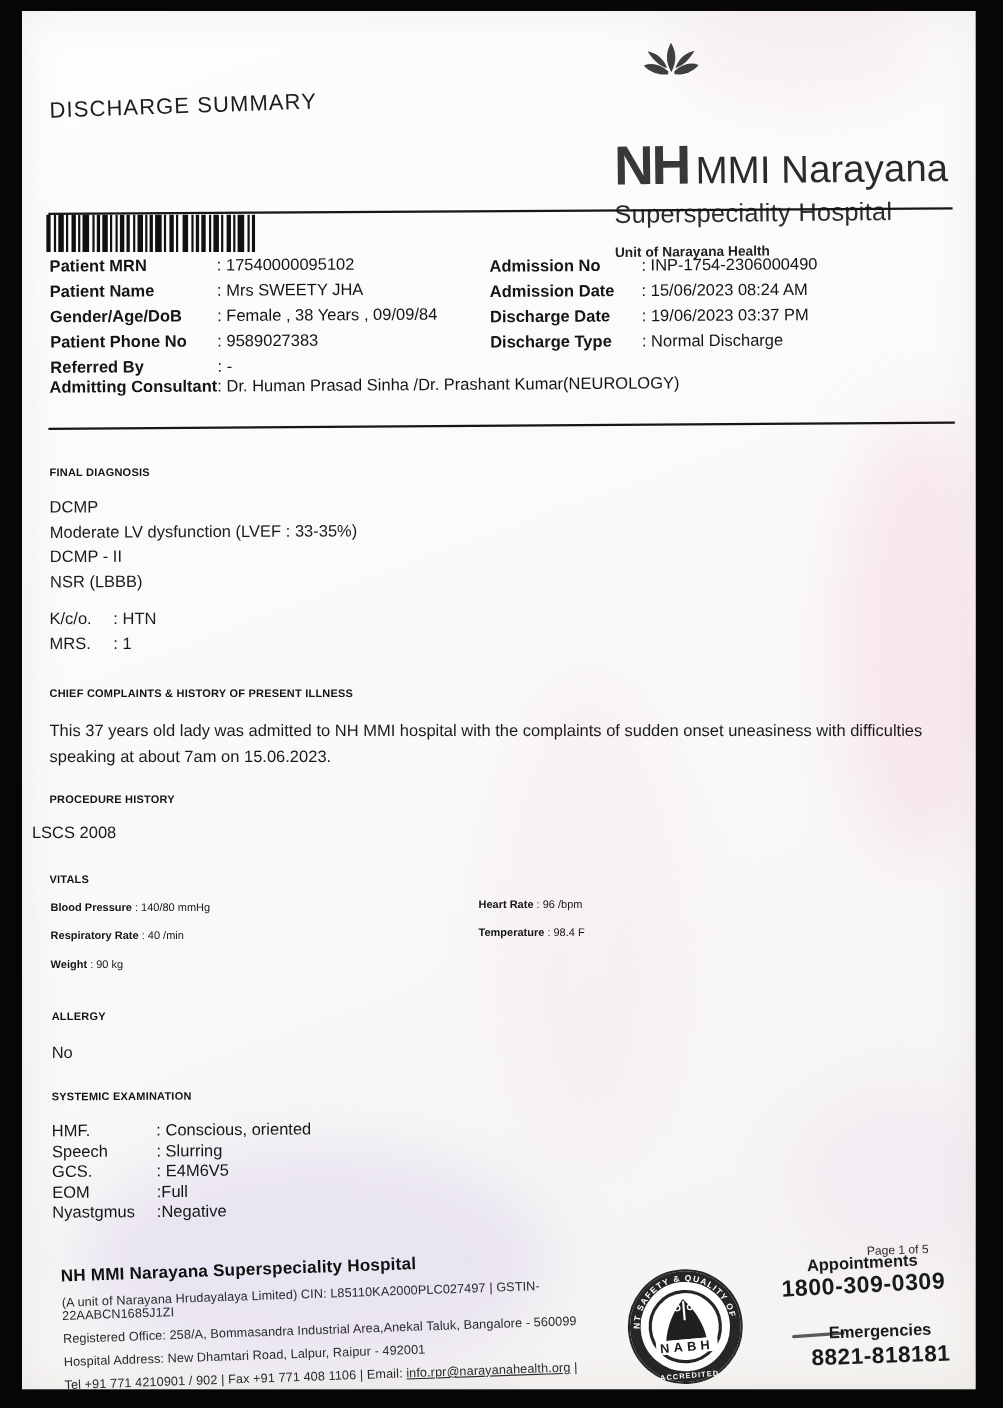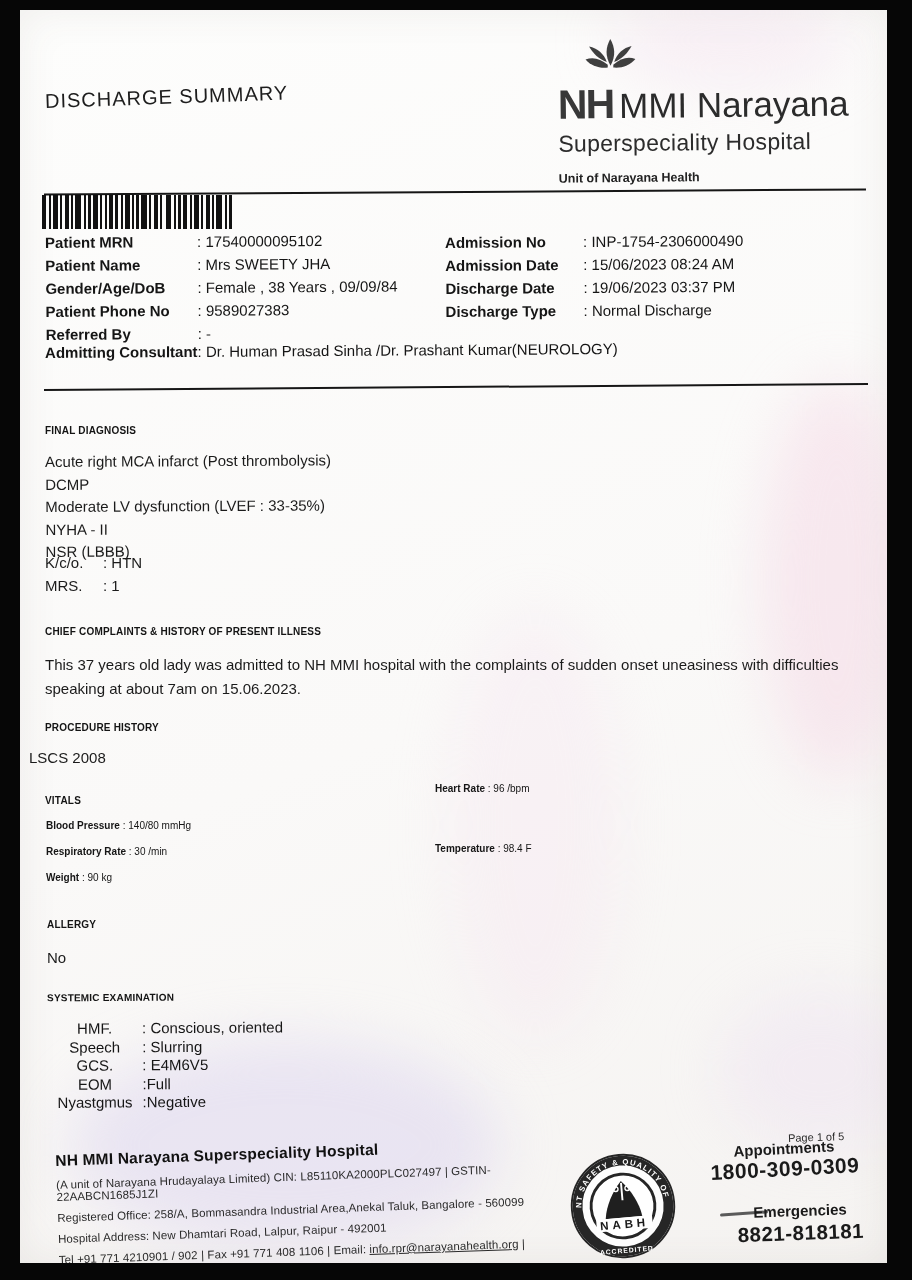--- a/index.html
+++ b/index.html
@@ -22,21 +22,21 @@
   .t4{left:430px;top:600px;width:170px;height:430px;background:rgba(246,226,237,.3);}
   .t5{left:700px;top:980px;width:200px;height:160px;background:rgba(235,220,240,.35);}
 
   .abs{position:absolute;}
 
   
   .doc-title{left:25px;top:80px;font-size:20px;font-weight:500;letter-spacing:1px;color:#1d1d1d;transform:rotate(-2deg);transform-origin:left center;}
   .logo{left:538px;top:26px;width:315px;color:#2e2e2e;transform:rotate(-.6deg);}
   .logo-petals{margin-left:22px;display:block;}
   .logo-line1{display:flex;align-items:baseline;margin-top:-4px;}
-  .logo-nh{font-size:41px;font-weight:800;letter-spacing:-2px;color:#383838;}
+  .logo-nh{font-size:50px;font-weight:800;letter-spacing:-2px;color:#383838;margin-top:40px;}
   .logo-brand{font-size:35px;font-weight:400;color:#2b2b2b;margin-left:6px;letter-spacing:0;}
   .logo-sub{font-size:23px;color:#2c2c2c;margin-top:2px;letter-spacing:.3px;}
   .logo-unit{font-size:12.5px;font-weight:700;color:#222;margin-top:14px;}
 
   .rule{background:#161616;height:2px;}
   .rule1{left:24px;top:181px;width:822px;transform:rotate(-.35deg);}
   .rule2{left:24px;top:376px;width:824px;transform:rotate(-.4deg);}
 
   .barcode{left:22px;top:185px;}
 
@@ -62,29 +62,29 @@
 
   .proc-h{left:25px;top:712px;}
   .proc-t{left:9px;top:739px;}
 
   .vit-h{left:25px;top:785px;text-align:center;}
   .vit{font-size:10px;color:#151515;}
   .vit .lbl{font-weight:700;}
   .vit-bp{left:26px;top:810px;}
   .vit-rr{left:26px;top:836px;}
   .vit-wt{left:26px;top:862px;}
-  .vit-hr{left:415px;top:773px;}
+  .vit-hr{left:415px;top:807px;}
   .vit-tp{left:415px;top:833px;}
 
   .alg-h{left:27px;top:909px;}
   .alg-t{left:27px;top:939px;}
 
   .sys-h{left:27px;top:982px;transform:rotate(-.3deg);}
   .exam{left:27px;top:1010px;line-height:18.6px;font-size:15px;color:#161616;transform:rotate(-.4deg);transform-origin:left top;}
-  .exam .lbl{display:inline-block;width:95px;text-align:center;}
+  .exam .lbl{display:inline-block;width:95px;}
 
   
   .page-ind{left:768px;top:1121px;font-size:11px;color:#2a2a2a;transform:rotate(-2deg);}
   .f-left{left:35px;top:1142px;width:530px;transform:rotate(-2deg);transform-origin:left top;color:#222;}
   .f-name{font-size:15.5px;font-weight:700;letter-spacing:.2px;color:#111;}
   .f-line{font-size:11.5px;margin-top:9px;color:#2a2a2a;letter-spacing:.1px;}
   .u{text-decoration:underline;}
   .nabh{left:545px;top:1138px;transform:rotate(-5deg);}
   .appt{left:662px;top:1130px;width:205px;text-align:center;transform:rotate(-3deg);color:#1a1a1a;}
   .appt-l{font-size:15px;font-weight:700;}
@@ -146,40 +146,39 @@
   </div>
 
   <div class="abs pi-consultant">
     <span class="lbl">Admitting Consultant</span><span class="val">: Dr. Human Prasad Sinha /Dr. Prashant Kumar(NEUROLOGY)</span>
   </div>
 
   <div class="abs rule rule2"></div>
 
   <div class="abs sec-h" style="left:25px;top:415px;">FINAL DIAGNOSIS</div>
   <div class="abs bt diag-lines">
-    <div>Acute right MCA infarct (Post thrombolysis)</div>
     <div>DCMP</div>
     <div>Moderate LV dysfunction (LVEF : 33-35%)</div>
-    <div>NYHA - II</div>
+    <div>DCMP - II</div>
     <div>NSR (LBBB)</div>
   </div>
   <div class="abs bt diag-kv">
     <div><span class="lbl">K/c/o.</span><span>: HTN</span></div>
     <div><span class="lbl">MRS.</span><span>: 1</span></div>
   </div>
 
   <div class="abs sec-h chief-h">CHIEF COMPLAINTS &amp; HISTORY OF PRESENT ILLNESS</div>
   <div class="abs bt chief-p">This 37 years old lady was admitted to NH MMI hospital with the complaints  of sudden onset uneasiness with difficulties speaking at about 7am on 15.06.2023.</div>
 
   <div class="abs sec-h proc-h">PROCEDURE HISTORY</div>
   <div class="abs bt proc-t">LSCS 2008</div>
 
   <div class="abs sec-h vit-h">VITALS</div>
   <div class="abs vit vit-bp"><span class="lbl">Blood Pressure</span> <span>: 140/80 mmHg</span></div>
-  <div class="abs vit vit-rr"><span class="lbl">Respiratory Rate</span> <span>: 30 /min</span></div>
+  <div class="abs vit vit-rr"><span class="lbl">Respiratory Rate</span> <span>: 40 /min</span></div>
   <div class="abs vit vit-wt"><span class="lbl">Weight</span> <span>: 90 kg</span></div>
   <div class="abs vit vit-hr"><span class="lbl">Heart Rate</span> <span>: 96 /bpm</span></div>
   <div class="abs vit vit-tp"><span class="lbl">Temperature</span> <span>: 98.4 F</span></div>
 
   <div class="abs sec-h alg-h">ALLERGY</div>
   <div class="abs bt alg-t">No</div>
 
   <div class="abs sec-h sys-h">SYSTEMIC EXAMINATION</div>
   <div class="abs exam">
     <div><span class="lbl">HMF.</span><span>: Conscious, oriented</span></div>

